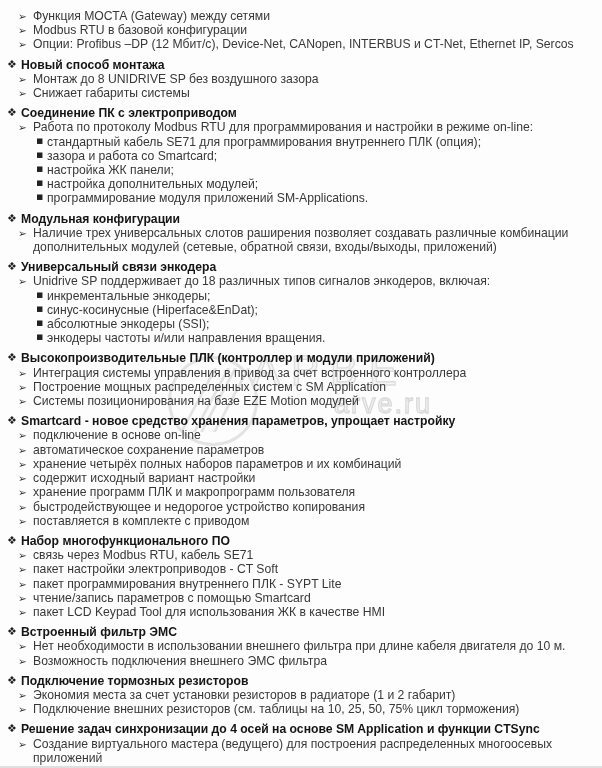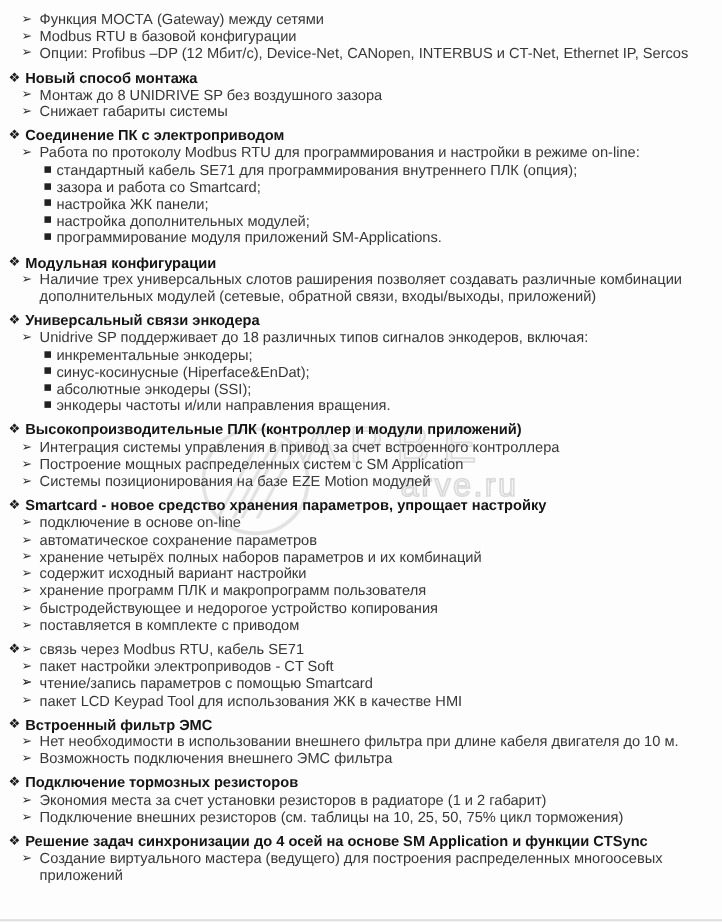--- a/index.html
+++ b/index.html
@@ -129,24 +129,24 @@
       <div class="hrow"><span class="b1">❖</span><span class="htext">Smartcard - новое средство хранения параметров, упрощает настройку</span></div>
       <div class="item l2"><span class="b2">➢</span><span>подключение в основе on-line</span></div>
       <div class="item l2"><span class="b2">➢</span><span>автоматическое сохранение параметров</span></div>
       <div class="item l2"><span class="b2">➢</span><span>хранение четырёх полных наборов параметров и их комбинаций</span></div>
       <div class="item l2"><span class="b2">➢</span><span>содержит исходный вариант настройки</span></div>
       <div class="item l2"><span class="b2">➢</span><span>хранение программ ПЛК и макропрограмм пользователя</span></div>
       <div class="item l2"><span class="b2">➢</span><span>быстродействующее и недорогое устройство копирования</span></div>
       <div class="item l2"><span class="b2">➢</span><span>поставляется в комплекте с приводом</span></div>
     </div>
     <div class="section">
-      <div class="hrow"><span class="b1">❖</span></div>
+      <div class="hrow"><span class="b1">❖</span><span class="htext">Набор многофункционального ПО</span></div>
       <div class="item l2"><span class="b2">➢</span><span>связь через Modbus RTU, кабель SE71</span></div>
       <div class="item l2"><span class="b2">➢</span><span>пакет настройки электроприводов - CT Soft</span></div>
-      <div class="item l2"><span class="b2">➢</span></div>
+      <div class="item l2"><span class="b2">➢</span><span>пакет программирования внутреннего ПЛК - SYPT Lite</span></div>
       <div class="item l2"><span class="b2">➢</span><span>чтение/запись параметров с помощью Smartcard</span></div>
       <div class="item l2"><span class="b2">➢</span><span>пакет LCD Keypad Tool для использования ЖК  в качестве HMI</span></div>
     </div>
     <div class="section">
       <div class="hrow"><span class="b1">❖</span><span class="htext">Встроенный фильтр ЭМС</span></div>
       <div class="item l2"><span class="b2">➢</span><span>Нет необходимости в использовании внешнего фильтра при длине кабеля двигателя до 10 м.</span></div>
       <div class="item l2"><span class="b2">➢</span><span>Возможность подключения внешнего ЭМС фильтра</span></div>
     </div>
     <div class="section">
       <div class="hrow"><span class="b1">❖</span><span class="htext">Подключение тормозных резисторов</span></div>

